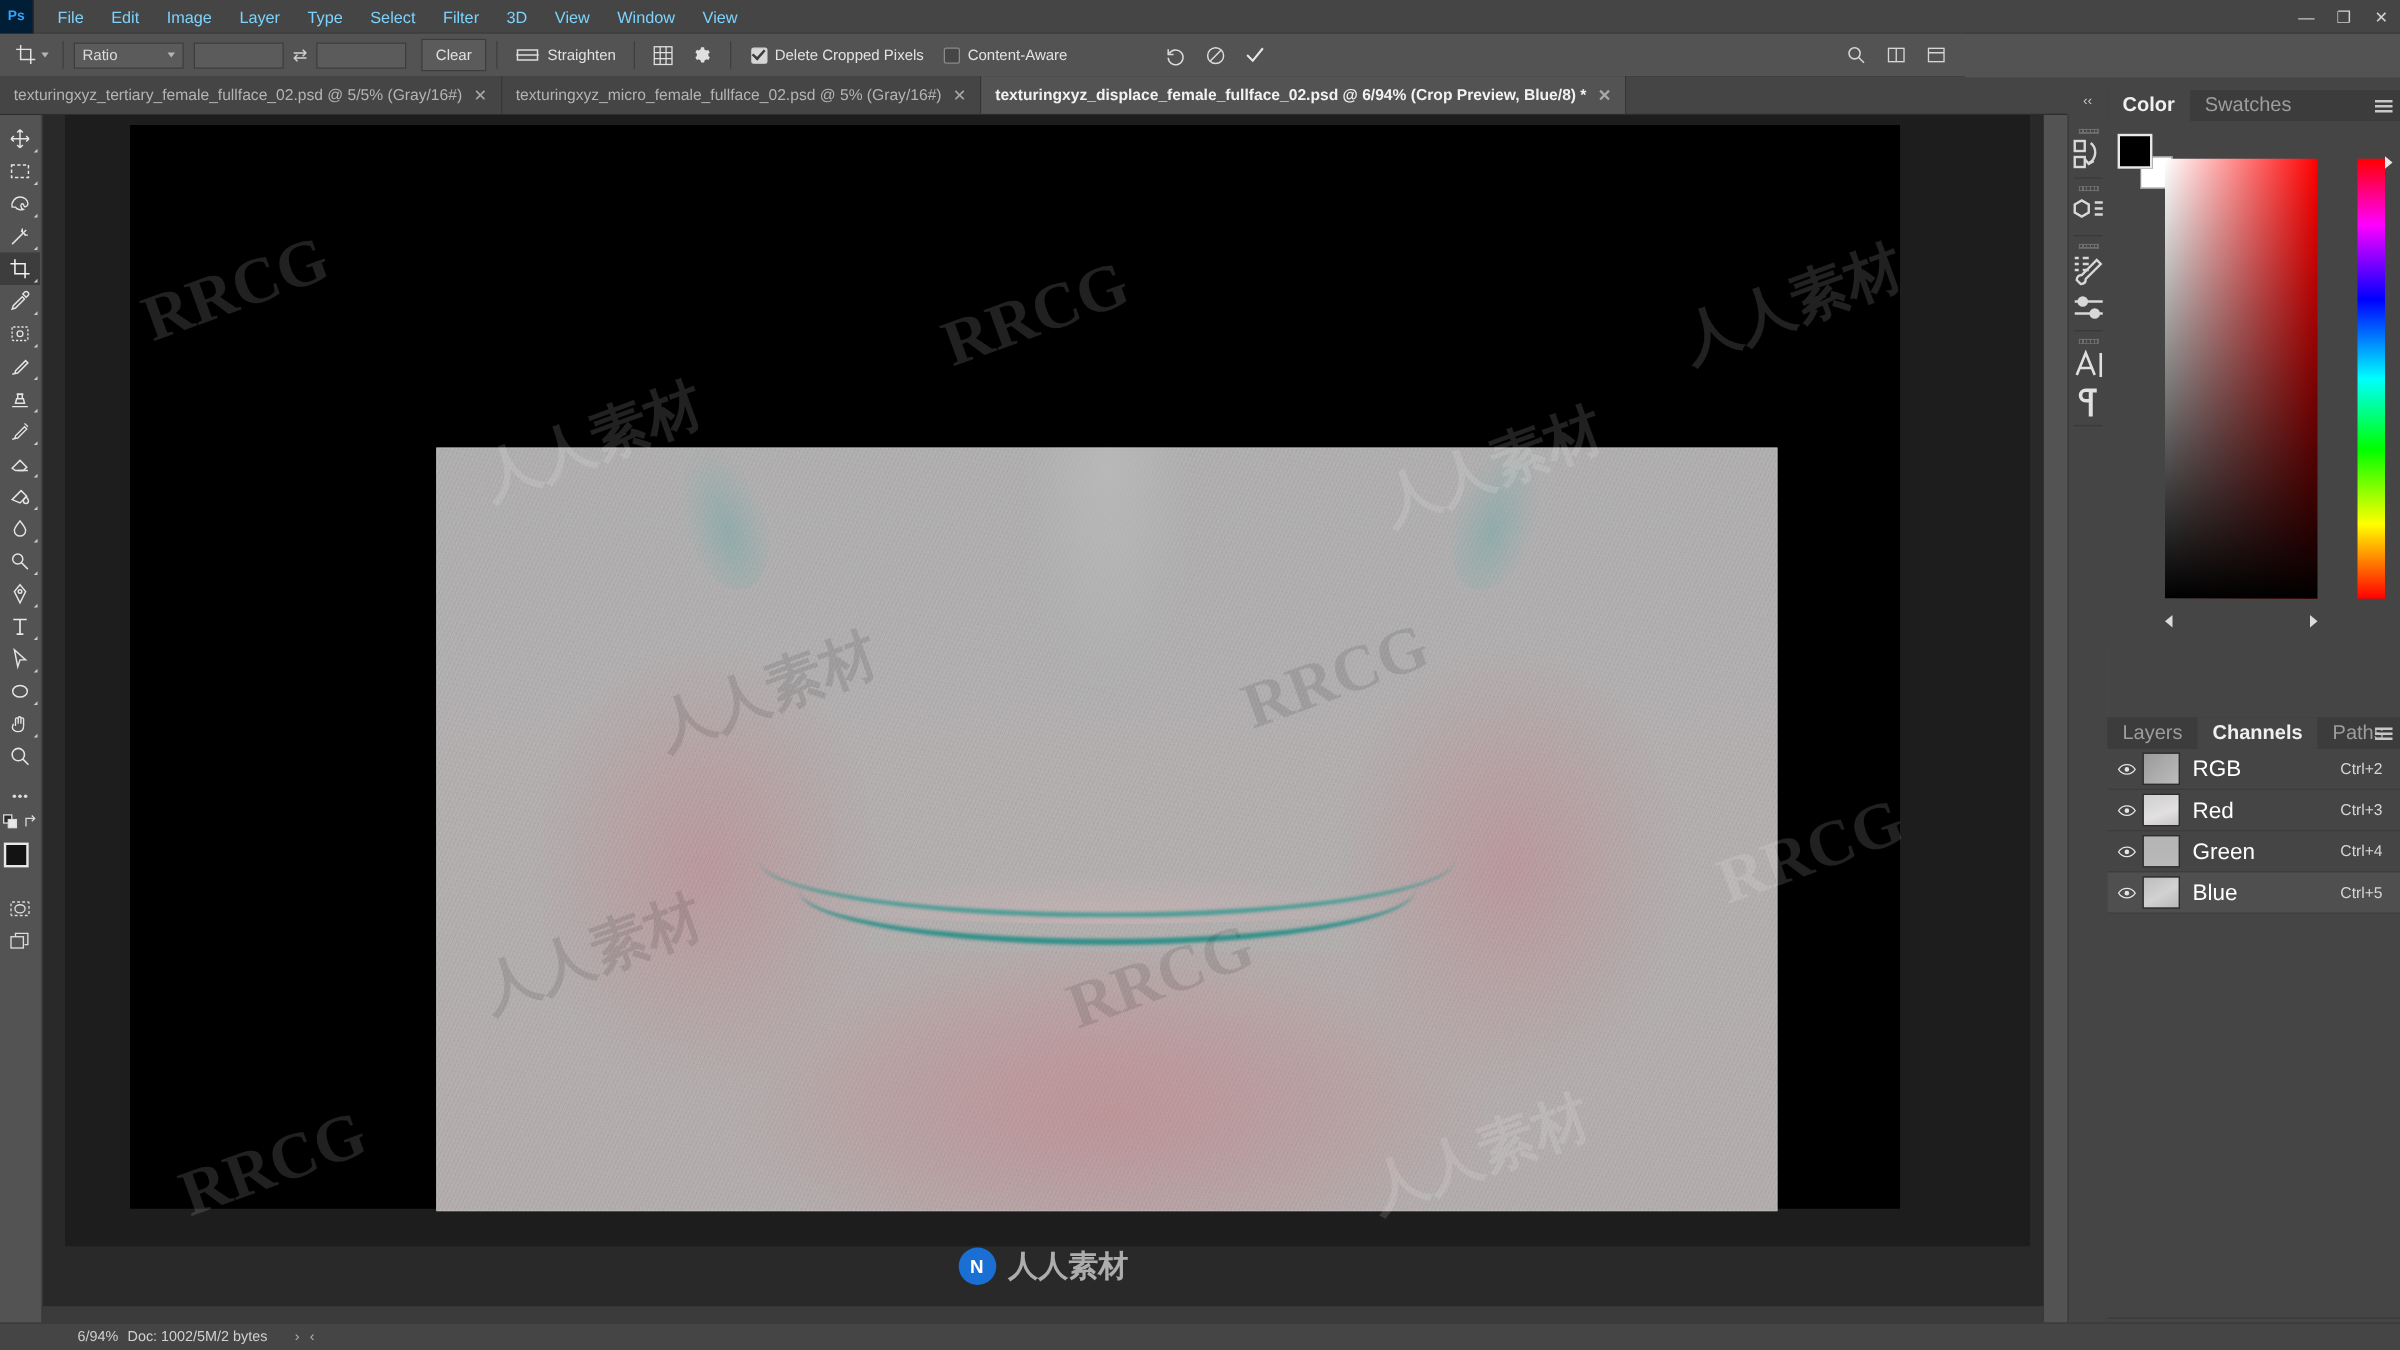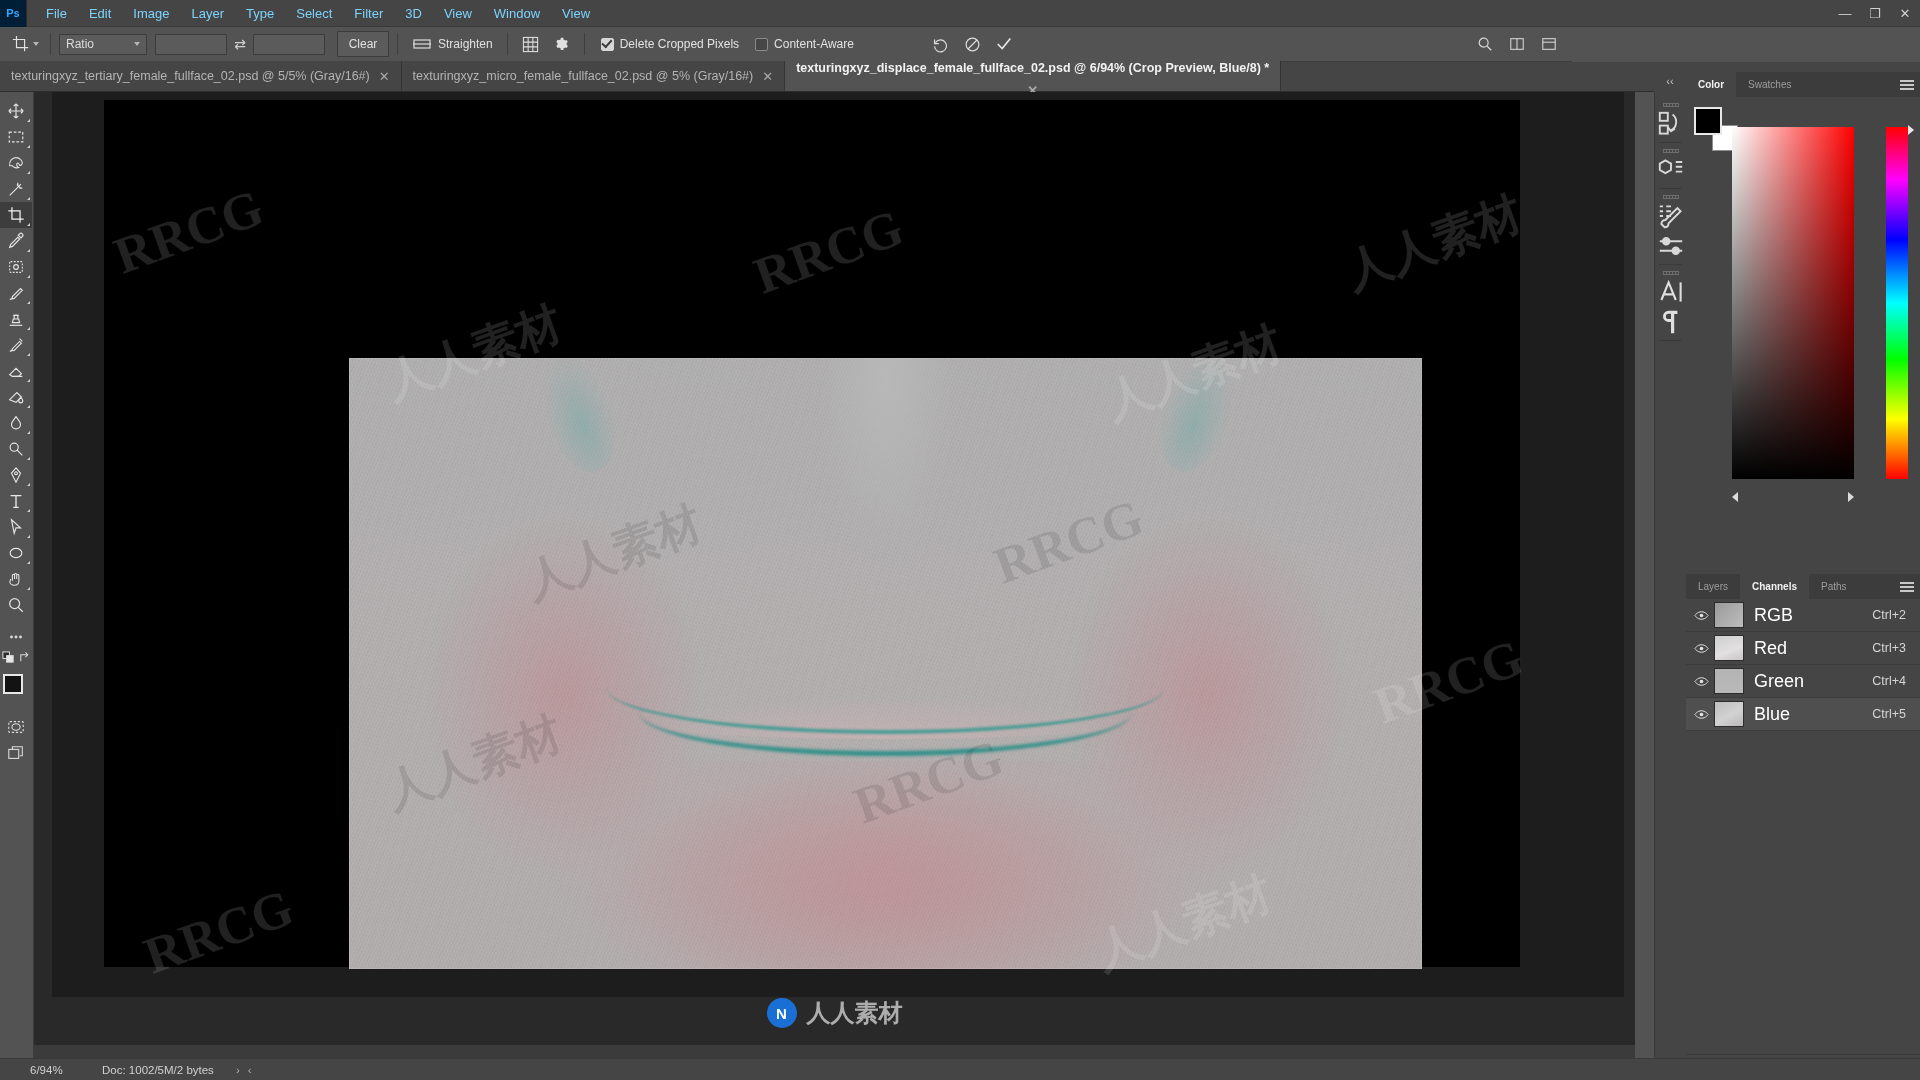--- a/index.html
+++ b/index.html
@@ -135,21 +135,20 @@
     font-size: 12.5px;
     color: #b4b4b4;
     background: #454545;
     border-right: 1px solid #343434;
     white-space: nowrap;
   }
   .tab.active {
     background: #535353;
     color: #f2f2f2;
     font-weight: bold;
-    flex-direction: column;
   }
   .tab-close { font-size: 13px; color: #a8a8a8; line-height: 1; }
 
   
   .toolbar {
     position: absolute; top: 92px; left: 0; width: 34px; height: 988px;
     background: #535353;
     border-right: 1px solid #3c3c3c;
     padding-top: 6px;
   }
@@ -309,21 +308,21 @@
     position: absolute; top: 72px; right: 0; width: 234px; height: 1008px;
     background: #454545;
   }
   .panel-tabs {
     display: flex; height: 25px; background: #3c3c3c;
     align-items: stretch; position: relative;
   }
   .panel-tab {
     padding: 0 12px;
     display: flex; align-items: center;
-    font-size: 10px; color: #9d9d9d;
+    font-size: 16px; color: #9d9d9d;
     background: #3c3c3c;
     text-align: right;
   }
   .panel-tab.active {
     background: #454545; color: #f0f0f0; font-weight: bold;
   }
   .panel-menu {
     position: absolute; right: 6px; top: 0; height: 25px;
     display: flex; align-items: center; color: #cfcfcf;
   }
@@ -406,21 +405,21 @@
   }
 
   
   .statusbar {
     position: absolute; bottom: 0; left: 0; width: 1920px; height: 22px;
     background: #454545;
     display: flex; align-items: center;
     border-top: 1px solid #3a3a3a;
     font-size: 11.5px; color: #d0d0d0;
   }
-  .sb-zoom { width: 74px; padding-left: 30px; }
+  .sb-zoom { width: 74px; padding-left: 62px; }
   .sb-doc  { padding-left: 28px; }
   .sb-arrow { padding-left: 22px; color: #b0b0b0; }
 
   
   .canvas-vscroll {
     position: absolute; right: 0; top: 92px; width: 13px; height: 958px;
     background: #3b3b3b;
   }
   .canvas-hscroll {
     position: absolute; left: 34px; bottom: 22px; width: 1601px; height: 13px;

